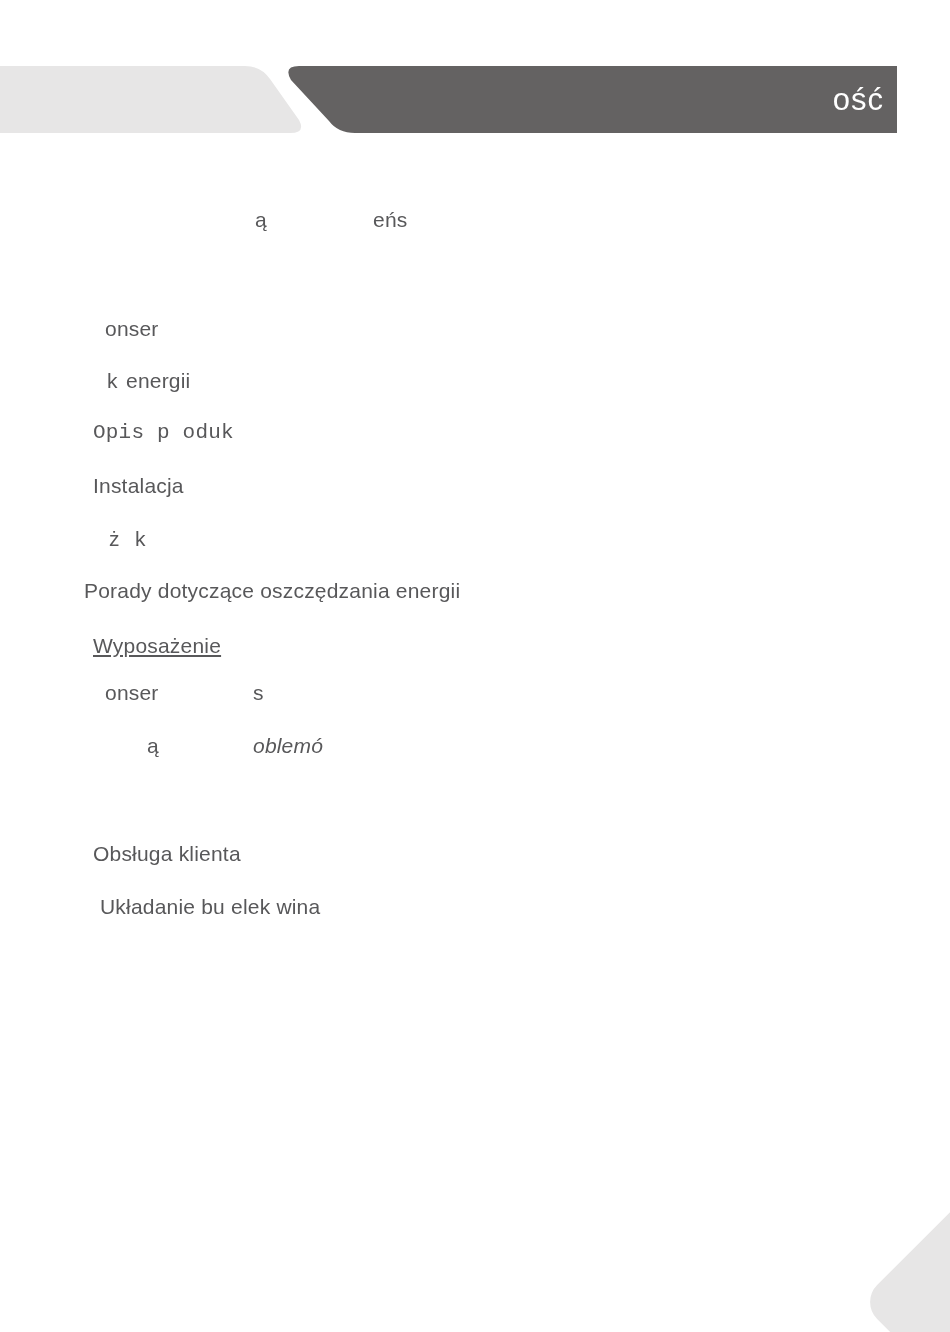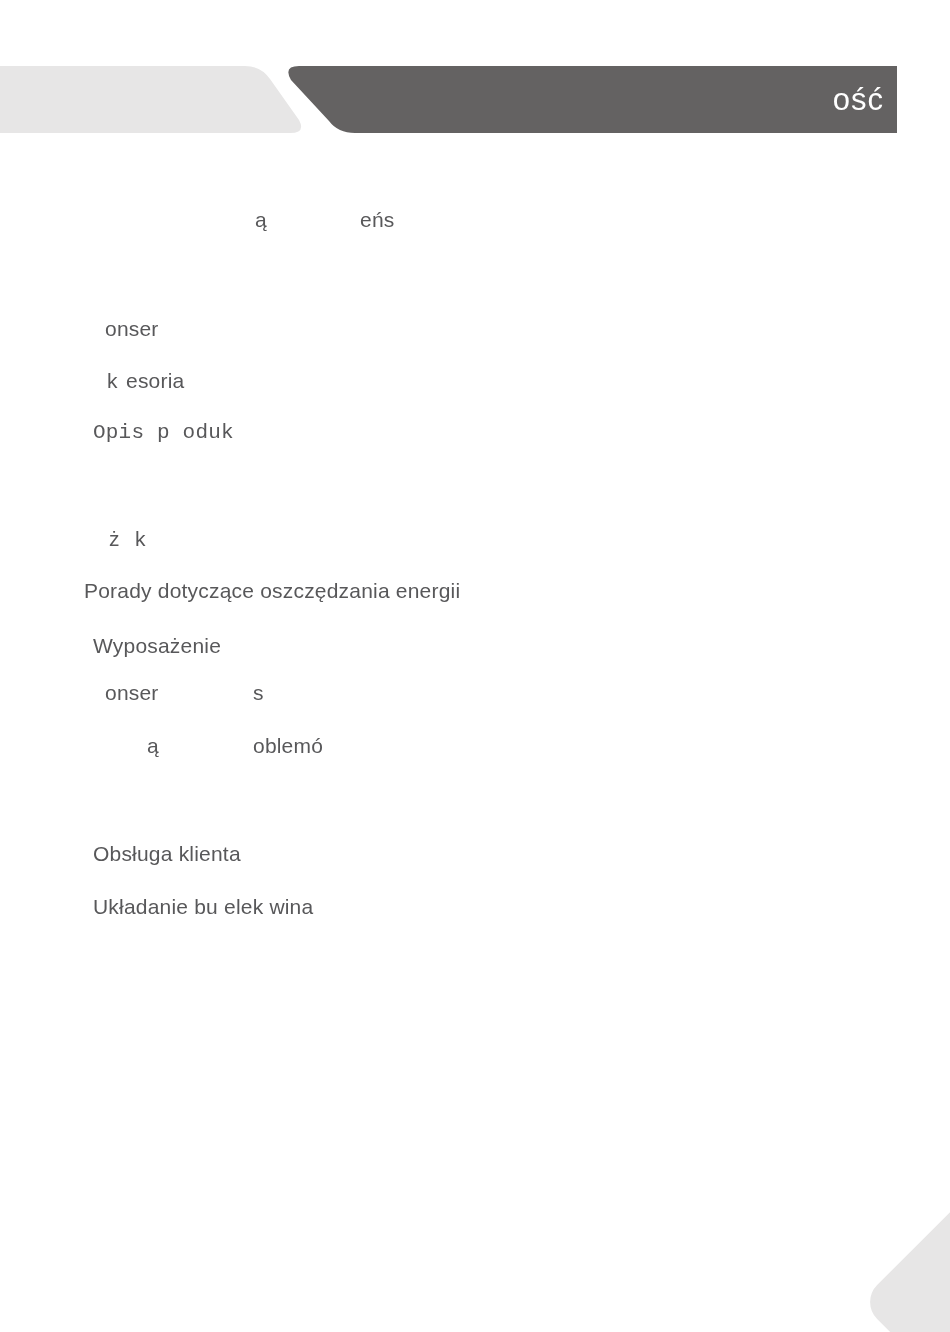--- a/index.html
+++ b/index.html
@@ -86,53 +86,56 @@
     <path d="M 299 54 L 897 54 L 897 121 L 355 121 Q 338 121 329 109 L 291 68 Q 283 54 299 54 Z" fill="var(--banner-dark)"></path>
   </svg>
 
   <div class="banner-label-wrap">
     <span class="banner-label">ość</span>
   </div>
 
   <div class="toc-list">
       <div class="toc-line" style="top: 194px;">
         <span class="toc-seg" style="left: 255px;">ą</span>
-        <span class="toc-seg" style="left: 360px;">eńs</span>
+        <span class="toc-seg" style="left: 373px;">eńs</span>
       </div>
       <div class="toc-line" style="top: 303px;">
         <span class="toc-seg" style="left: 105px;">onser</span>
       </div>
       <div class="toc-line" style="top: 355px;">
         <span class="toc-seg" style="left: 107px;">k</span>
-        <span class="toc-seg" style="left: 126px;">esoria</span>
+        <span class="toc-seg" style="left: 126px;">energii</span>
       </div>
       <div class="toc-line" style="top: 407px;">
         <span class="toc-seg" style="left: 93px; font-family: Liberation Mono, monospace;">Opis p oduk</span>
+      </div>
+      <div class="toc-line" style="top: 460px;">
+        <span class="toc-seg" style="left: 93px;">Instalacja</span>
       </div>
       <div class="toc-line" style="top: 513px;">
         <span class="toc-seg" style="left: 109px;">ż</span>
         <span class="toc-seg" style="left: 135px;">k</span>
       </div>
       <div class="toc-line" style="top: 565px;">
         <span class="toc-seg" style="left: 84px;">Porady dotyczące oszczędzania energii</span>
       </div>
       <div class="toc-line" style="top: 620px;">
-        <span class="toc-seg" style="left: 93px;">Wyposażenie</span>
+        <span class="toc-seg" style="left: 93px; text-decoration: underline;">Wyposażenie</span>
       </div>
       <div class="toc-line" style="top: 667px;">
         <span class="toc-seg" style="left: 105px;">onser</span>
         <span class="toc-seg" style="left: 253px;">s</span>
       </div>
       <div class="toc-line" style="top: 720px;">
         <span class="toc-seg" style="left: 147px;">ą</span>
-        <span class="toc-seg" style="left: 253px;">oblemó</span>
+        <span class="toc-seg" style="left: 253px; font-style: italic;">oblemó</span>
       </div>
       <div class="toc-line" style="top: 828px;">
         <span class="toc-seg" style="left: 93px;">Obsługa klienta</span>
       </div>
       <div class="toc-line" style="top: 881px;">
-        <span class="toc-seg" style="left: 93px; text-align: right;">Układanie bu elek wina</span>
+        <span class="toc-seg" style="left: 100px; text-align: right;">Układanie bu elek wina</span>
       </div>
     </div>
 
   <div class="corner-diamond"></div>
 
 </div>
 
 </body></html>

